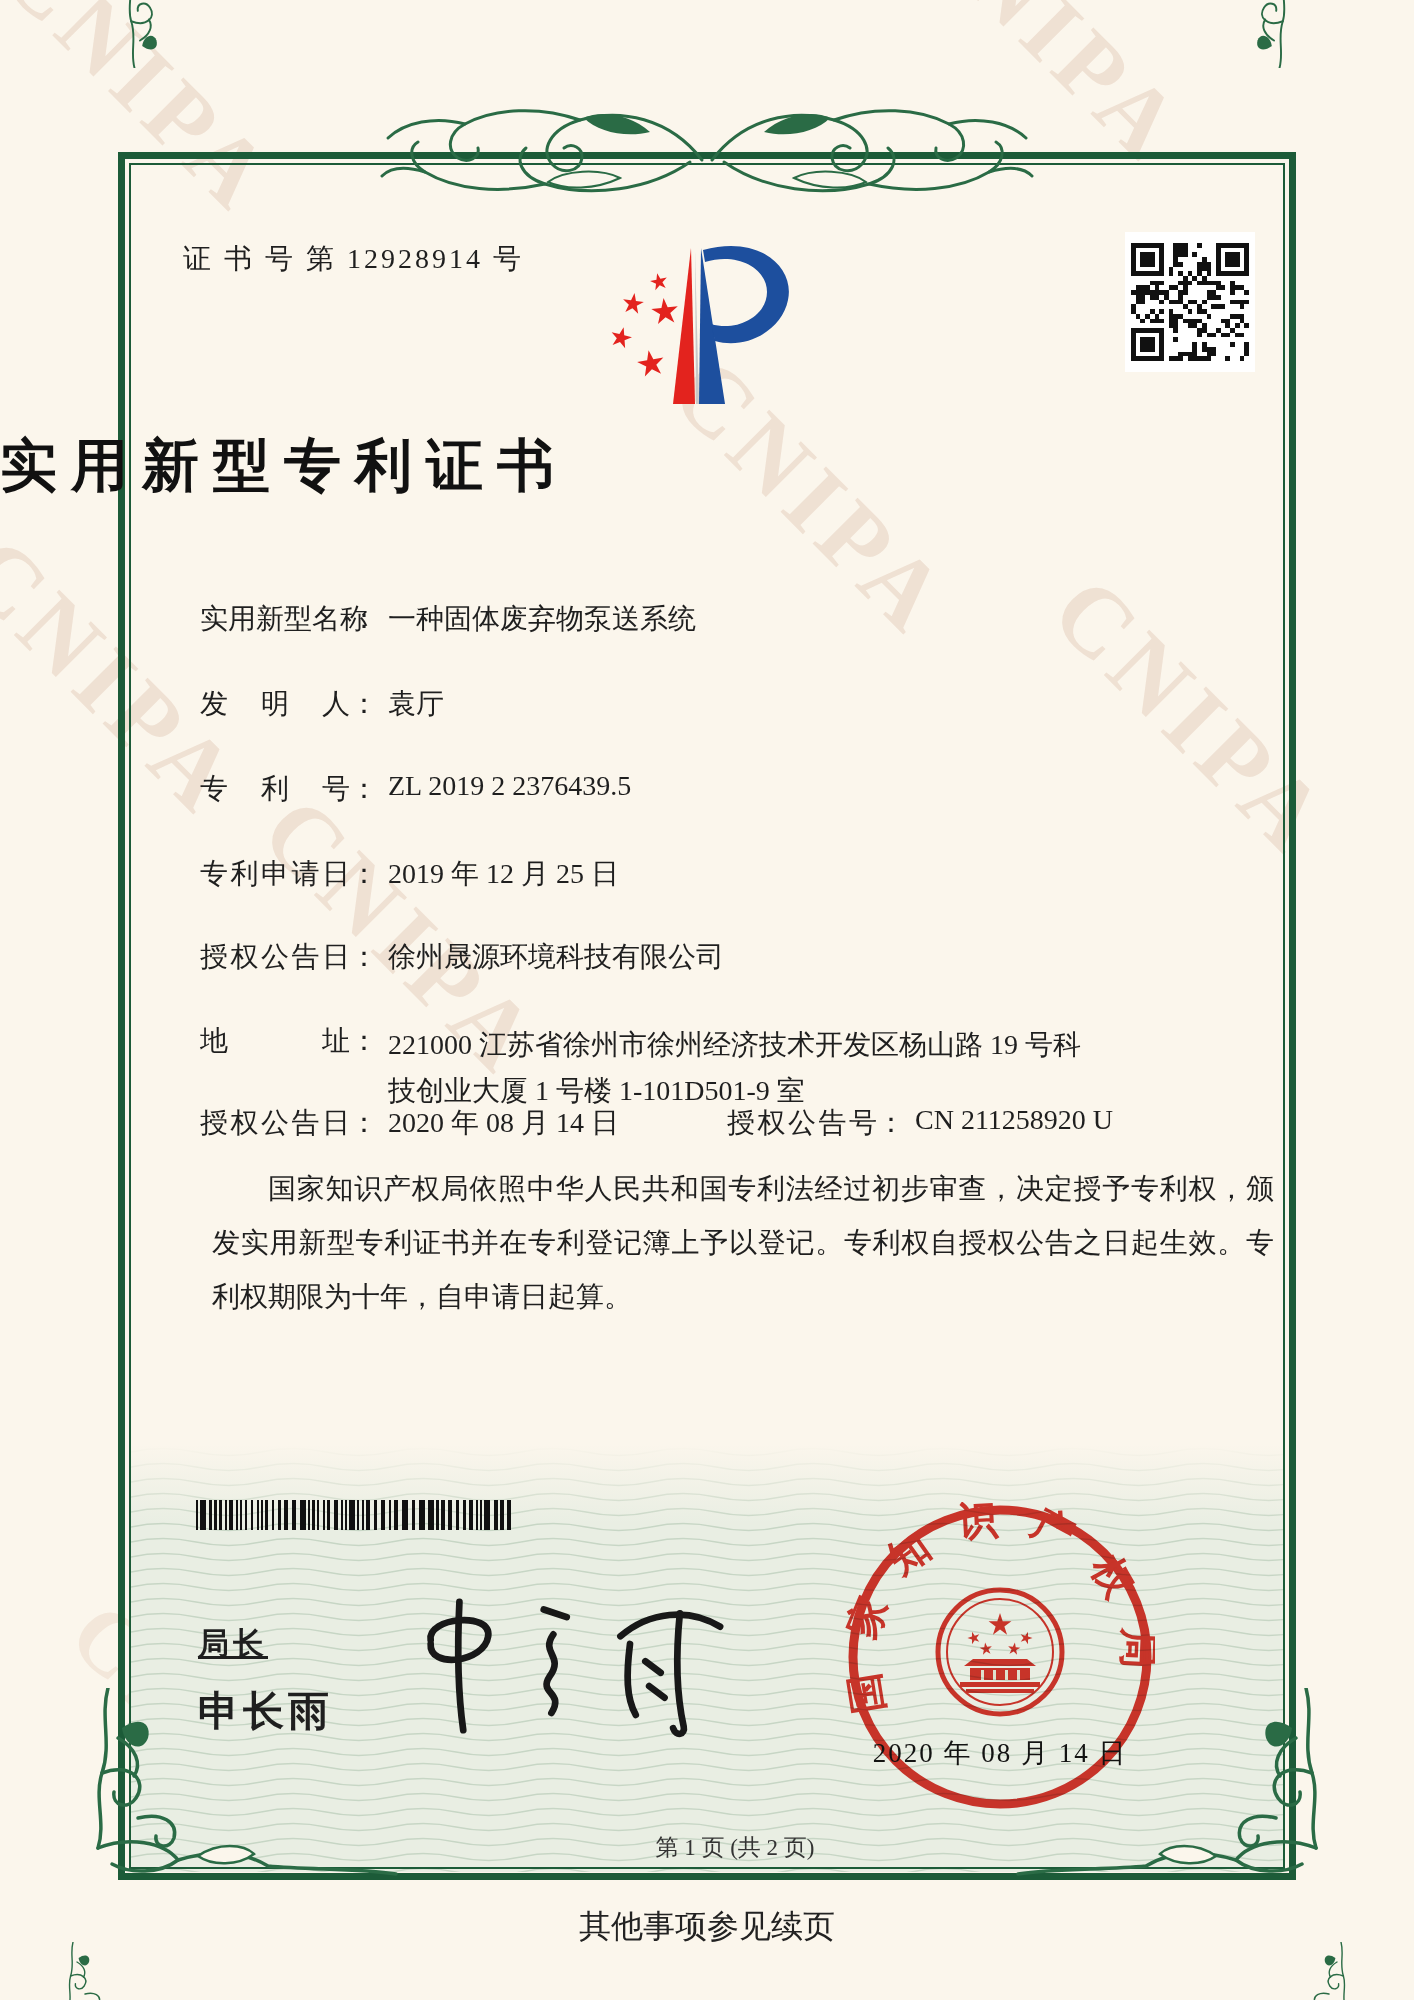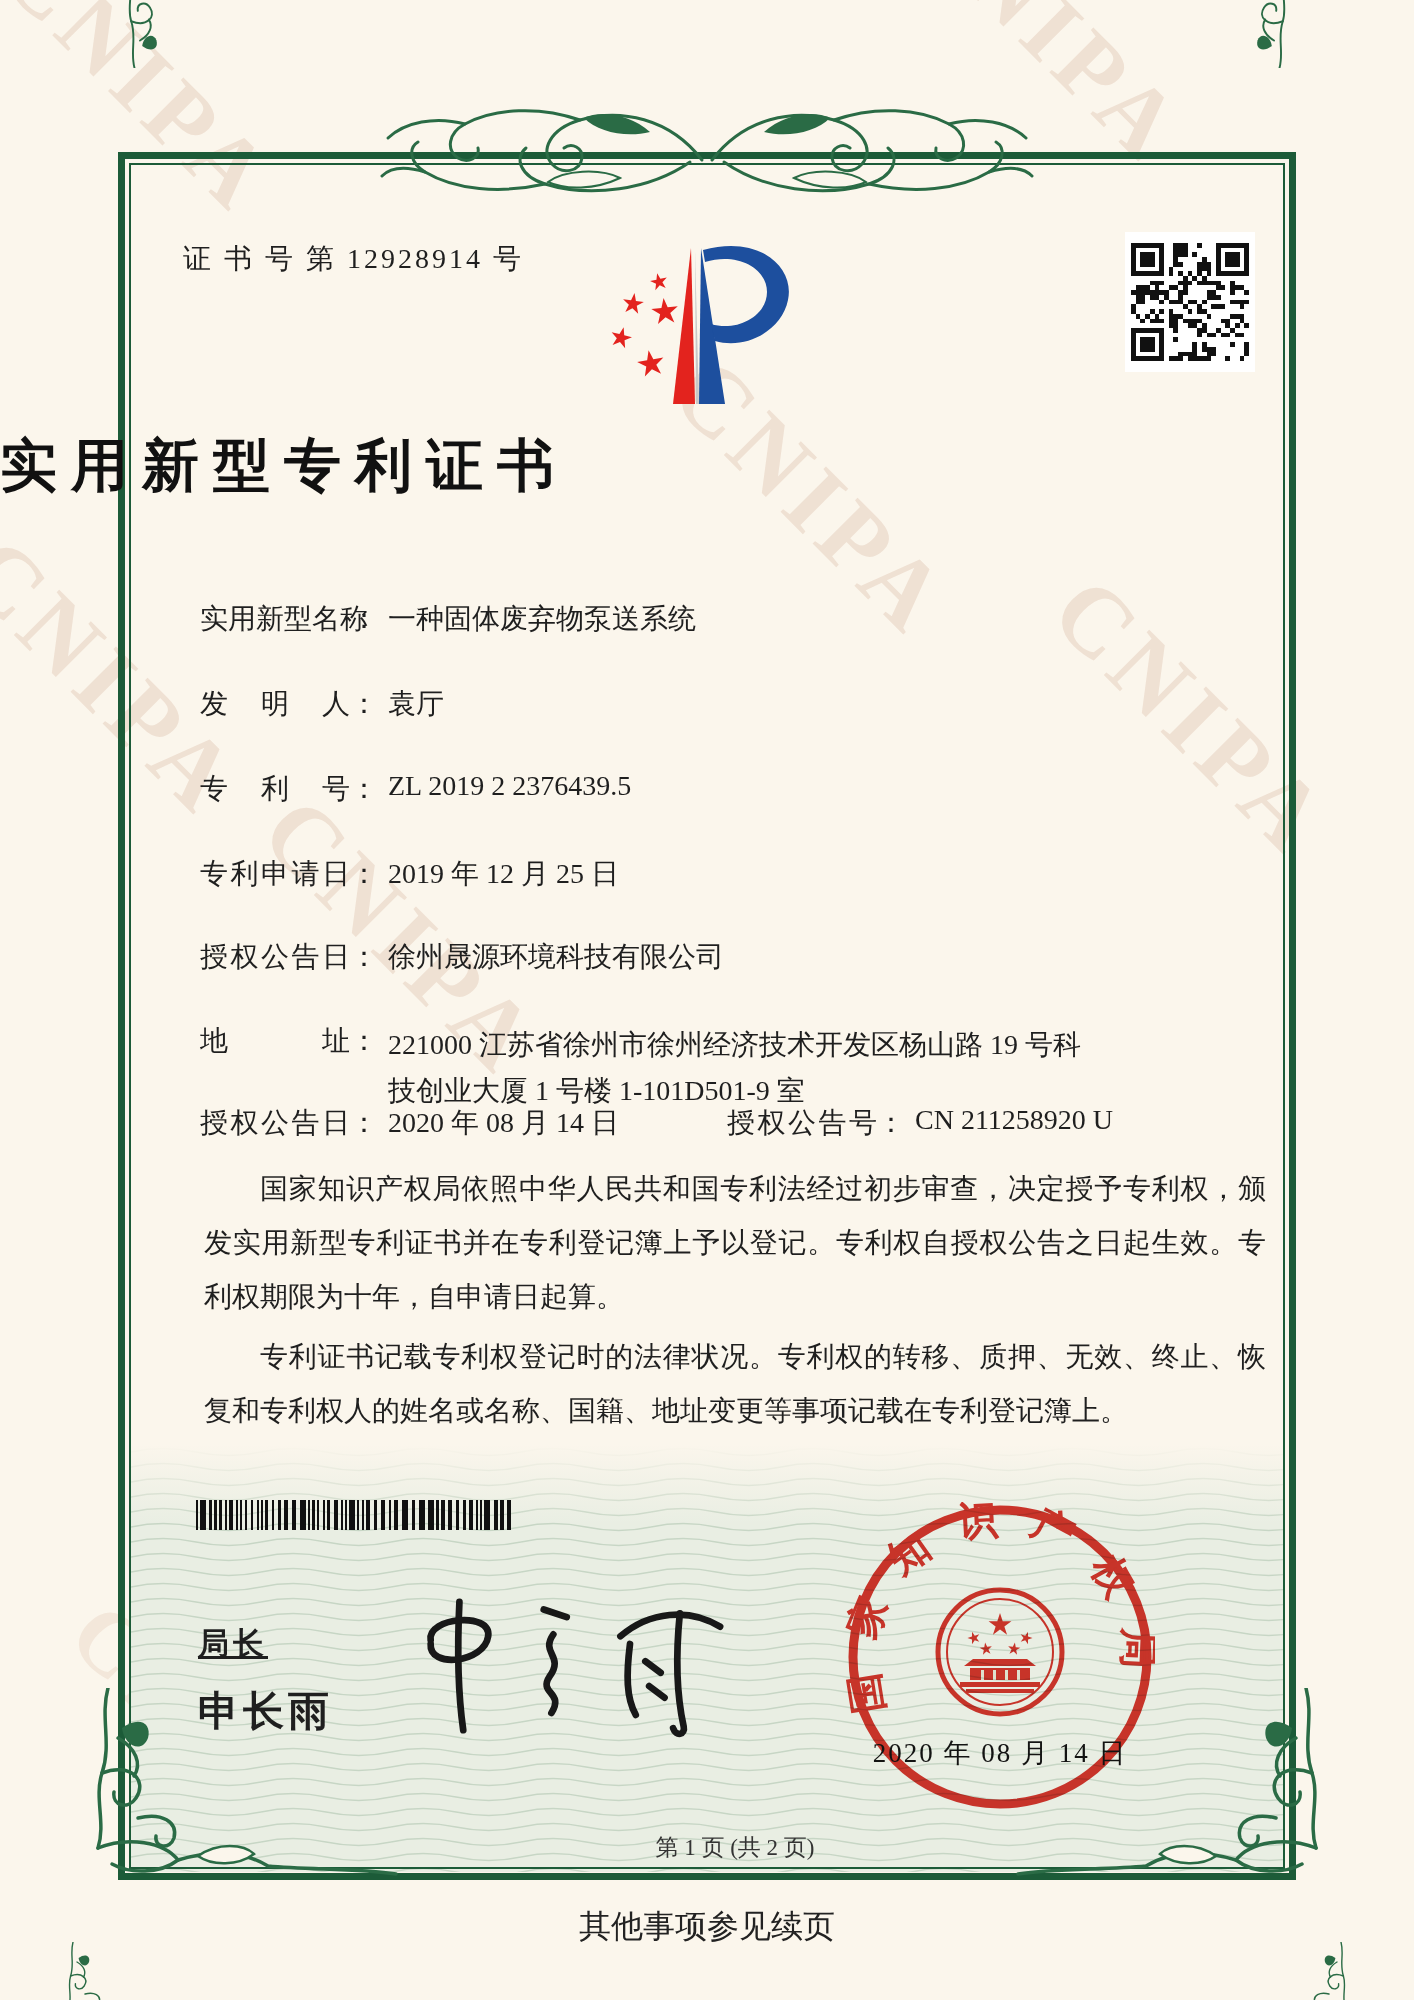--- a/index.html
+++ b/index.html
@@ -40,21 +40,21 @@
     position:absolute;left:0;top:428px;width:100%;z-index:3;text-align:left;
     font-size:57px;font-weight:bold;letter-spacing:14px;color:#111;
   }
   .row{position:absolute;left:200px;z-index:3;font-size:28px;white-space:nowrap;}
   .flabel{display:inline-block;width:150px;text-align:justify;text-align-last:justify;vertical-align:top;}
   .colon{margin-right:10px;}
   .val{display:inline-block;vertical-align:top;}
   .addrLines div{line-height:46px;}
   .g2{position:absolute;left:527px;top:0;white-space:nowrap;}
   .paras{
-    position:absolute;left:204px;top:1162px;width:1062px;z-index:3;
+    position:absolute;left:212px;top:1162px;width:1062px;z-index:3;
     font-size:28px;line-height:54px;text-align:justify;
   }
   .paras p{margin:0;text-indent:2em;}
   .paras p + p{margin-top:6px;}
   .barcode{position:absolute;left:196px;top:1500px;width:318px;height:30px;z-index:3;}
   .signerTitle{position:absolute;left:198px;top:1623px;z-index:3;font-size:31px;font-weight:600;
     font-family:"Liberation Sans","DejaVu Sans",sans-serif;letter-spacing:4px;text-decoration:underline;}
   .signerName{position:absolute;left:198px;top:1684px;z-index:3;font-size:41px;font-weight:600;
     font-family:"Liberation Sans","DejaVu Sans",sans-serif;letter-spacing:4px;}
   .sig{position:absolute;left:400px;top:1582px;width:345px;height:168px;z-index:3;}
@@ -463,21 +463,20 @@
   <div class="row" style="top:1022px">
     <span class="flabel">地址</span><span class="colon">：</span><span class="val addrLines"><div>221000 江苏省徐州市徐州经济技术开发区杨山路 19 号科</div><div>技创业大厦 1 号楼 1-101D501-9 室</div></span>
   </div>
   <div class="row" style="top:1104px">
     <span><span class="flabel">授权公告日</span><span class="colon">：</span><span class="val">2020 年 08 月 14 日</span></span>
     <span class="g2"><span class="flabel">授权公告号</span><span class="colon">：</span><span class="val">CN 211258920 U</span></span>
   </div>
 
   <div class="paras">
     <p>国家知识产权局依照中华人民共和国专利法经过初步审查，决定授予专利权，颁发实用新型专利证书并在专利登记簿上予以登记。专利权自授权公告之日起生效。专利权期限为十年，自申请日起算。</p>
-    <p>专利证书记载专利权登记时的法律状况。专利权的转移、质押、无效、终止、恢复和专利权人的姓名或名称、国籍、地址变更等事项记载在专利登记簿上。</p>
   </div>
 
   <svg class="barcode" id="barcode" viewBox="0 0 318 30" preserveAspectRatio="none">
       <g fill="#101010">
         <rect x="0" y="0" width="2" height="30"></rect>
         <rect x="4" y="0" width="6" height="30"></rect>
         <rect x="13" y="0" width="3" height="30"></rect>
         <rect x="18" y="0" width="3" height="30"></rect>
         <rect x="23" y="0" width="3" height="30"></rect>
         <rect x="29" y="0" width="2" height="30"></rect>

